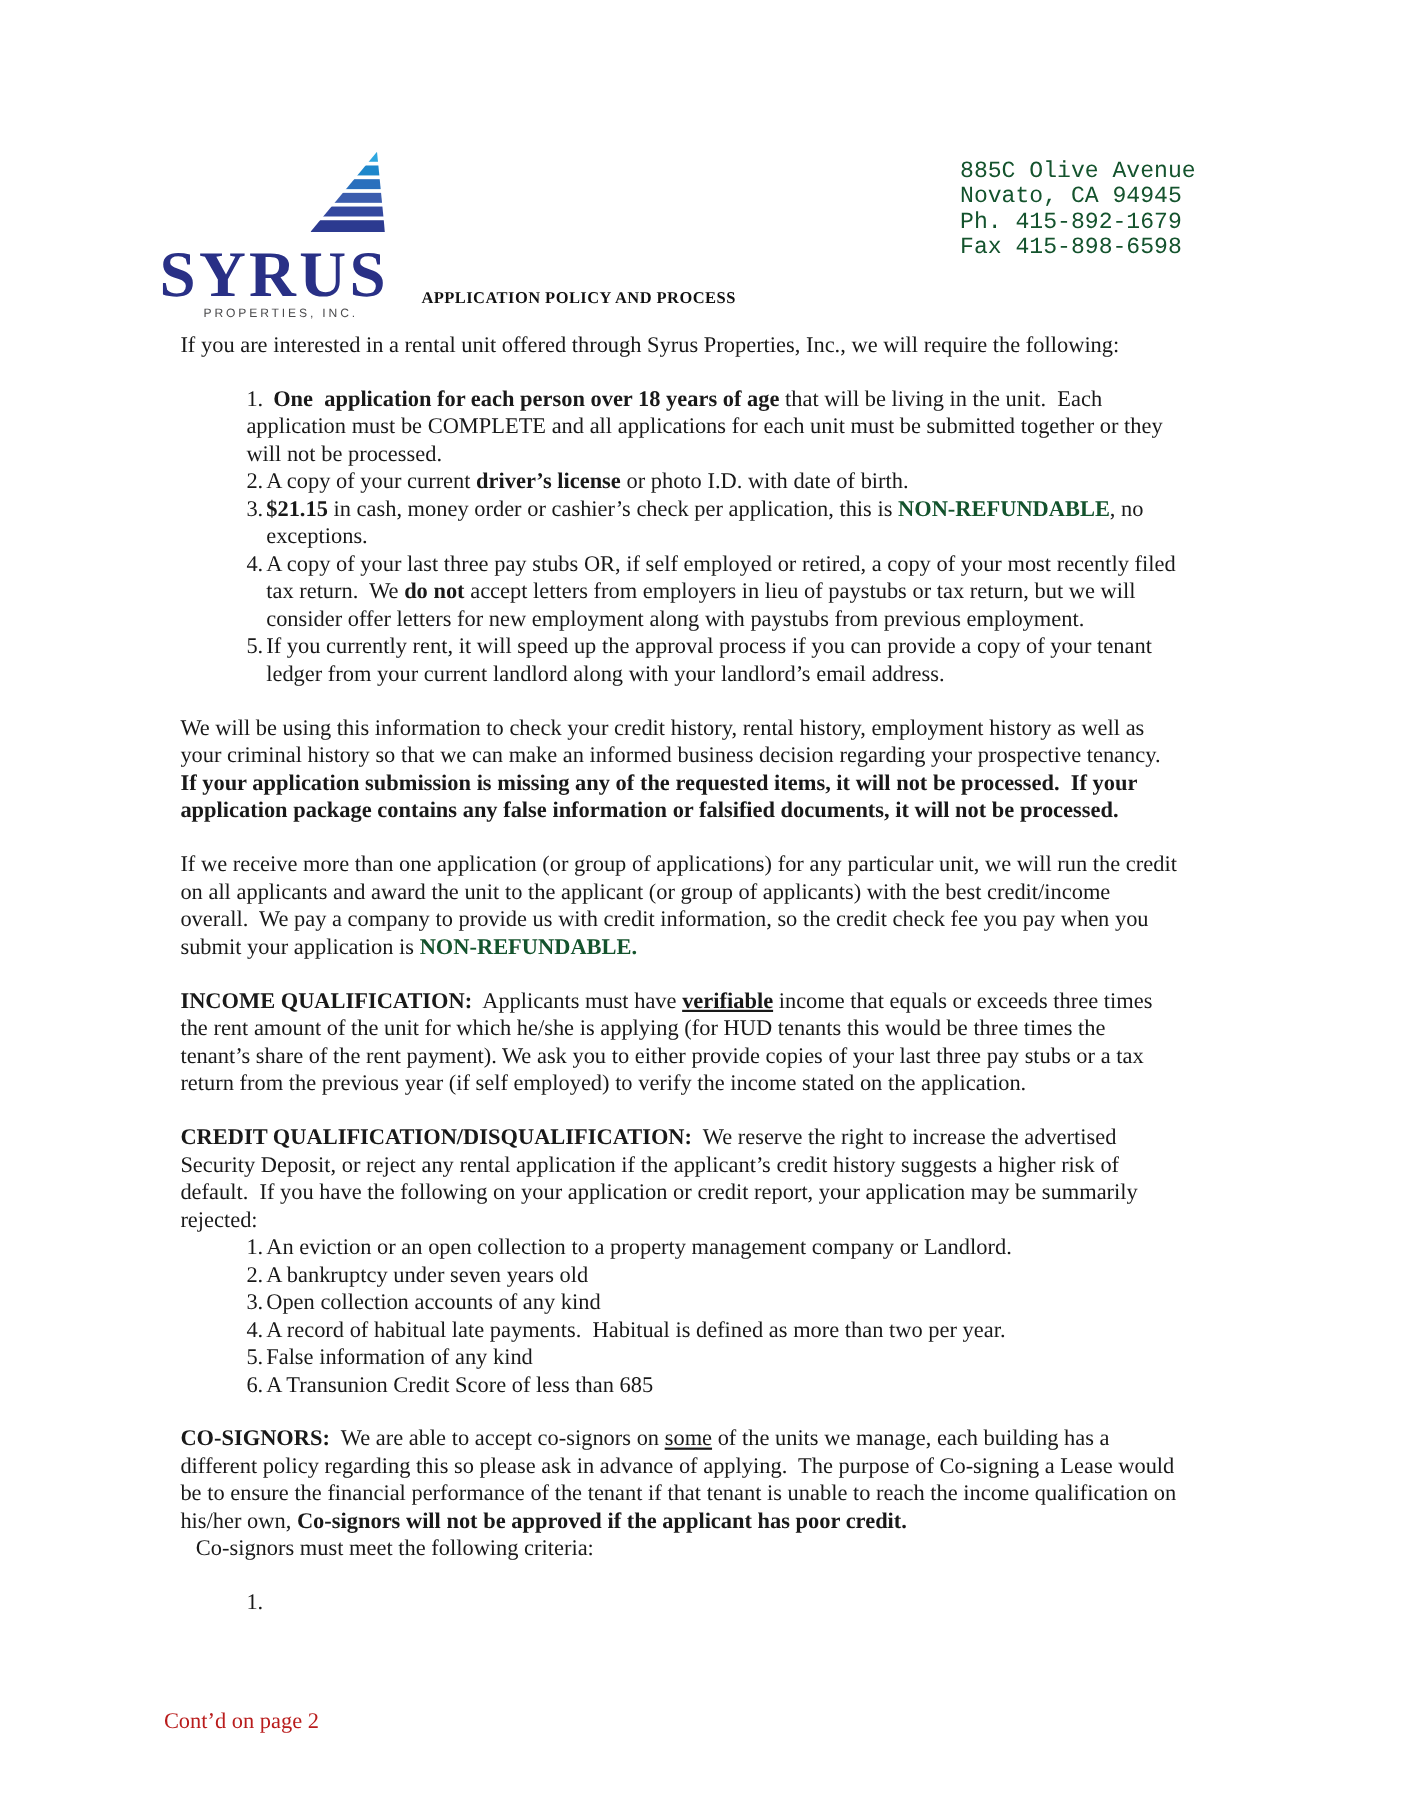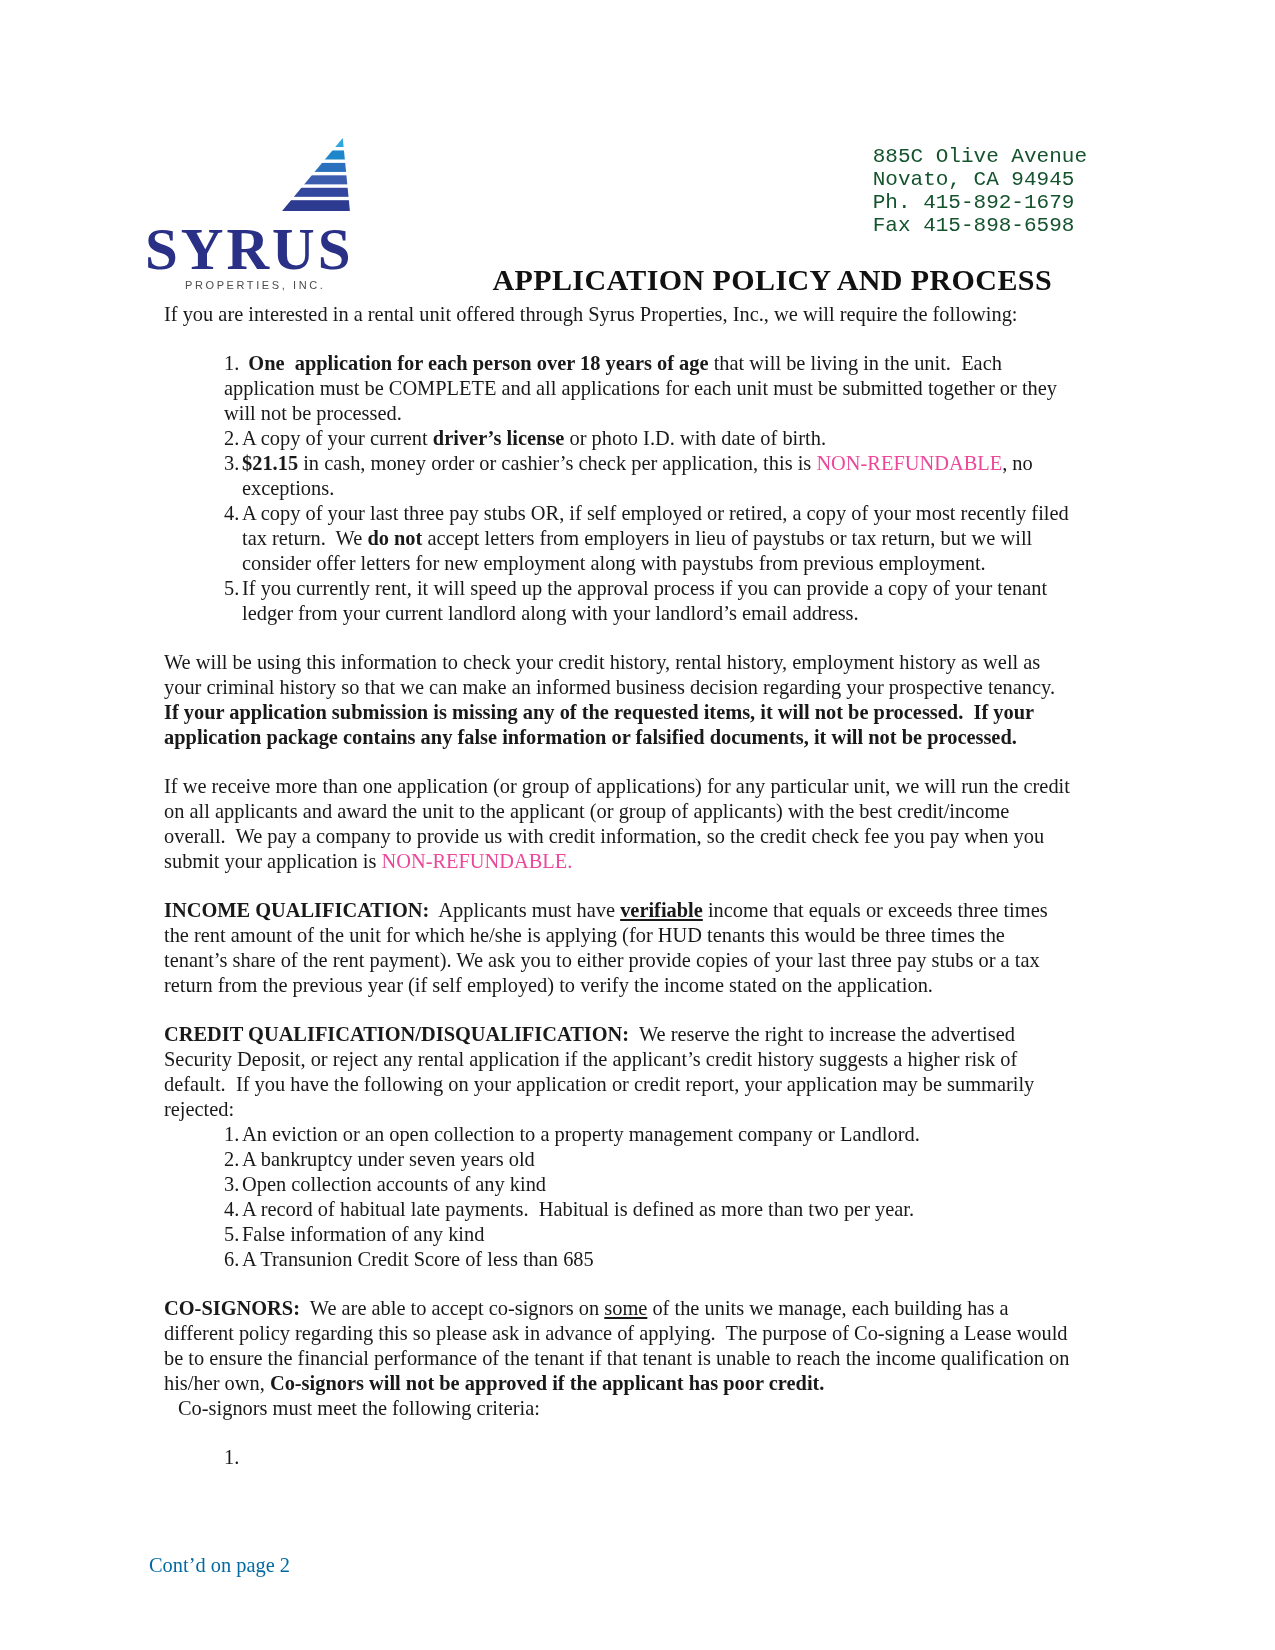--- a/index.html
+++ b/index.html
@@ -13,37 +13,37 @@
   
   .letterhead{position:absolute;top:138px;left:145px;width:942px;display:flex;justify-content:space-between;align-items:flex-start;}
   .logo{display:flex;align-items:flex-end;flex-direction:column;}
   .sail{display:block;margin-right:3px;margin-bottom:10px;}
   .logo-textcol{display:flex;flex-direction:column;}
   .brand{font-family:"Liberation Serif",serif;font-weight:bold;font-size:59px;line-height:56px;letter-spacing:3px;color:#293086;}
   .brand-sub{font-family:"Liberation Sans","DejaVu Sans",sans-serif;font-size:11px;letter-spacing:2.6px;color:#4b4b4d;margin-top:2px;padding-left:40px;white-space:nowrap;}
   .address{font-family:Liberation Mono, monospace;font-size:21px;line-height:23px;color:#14532d;padding-top:7px;white-space:nowrap;}
 
   
-  .doc-title{position:absolute;top:263px;left:0;width:1052px;text-align:right;font-weight:bold;font-size:30px;letter-spacing:0.4px;color:#111;}
+  .doc-title{position:absolute;top:263px;left:0;width:1052px;text-align:center;font-weight:bold;font-size:15px;letter-spacing:0.4px;color:#111;}
 
   
   .content{position:absolute;top:302px;left:148px;width:922px;font-size:20.4px;line-height:25px;}
   .content p{margin:0 0 24px 16px;white-space:pre-wrap;}
   .content .tight{margin-bottom:0;}
   .list{margin:0 0 24px 0;}
   .li{position:relative;padding-left:94px;white-space:pre-wrap;}
   .li .num{position:absolute;left:76px;top:0;}
   .li.flush{padding-left:76px;}
   .li.flush .num{position:static;margin-right:9px;}
   .criteria-label{padding-left:14px;margin:0;white-space:pre-wrap;}
   .b{font-weight:bold;}
   .u{text-decoration:underline;}
-  .red{color:#ec4899;}
+  .red{color:#14532d;font-weight:bold;}
 
-  .footer-note{position:absolute;top:1554px;left:149px;font-size:20.4px;color:#0369a1;text-align:right;}
+  .footer-note{position:absolute;top:1554px;left:149px;font-size:20.4px;color:#b91c1c;text-align:right;}
 </style>
 </head>
 <body>
 
 <div class="page">
 
   <div class="letterhead">
     <div class="logo">
       <svg class="sail" width="68" height="73" viewBox="0 0 66 71" aria-hidden="true">
         <defs>

